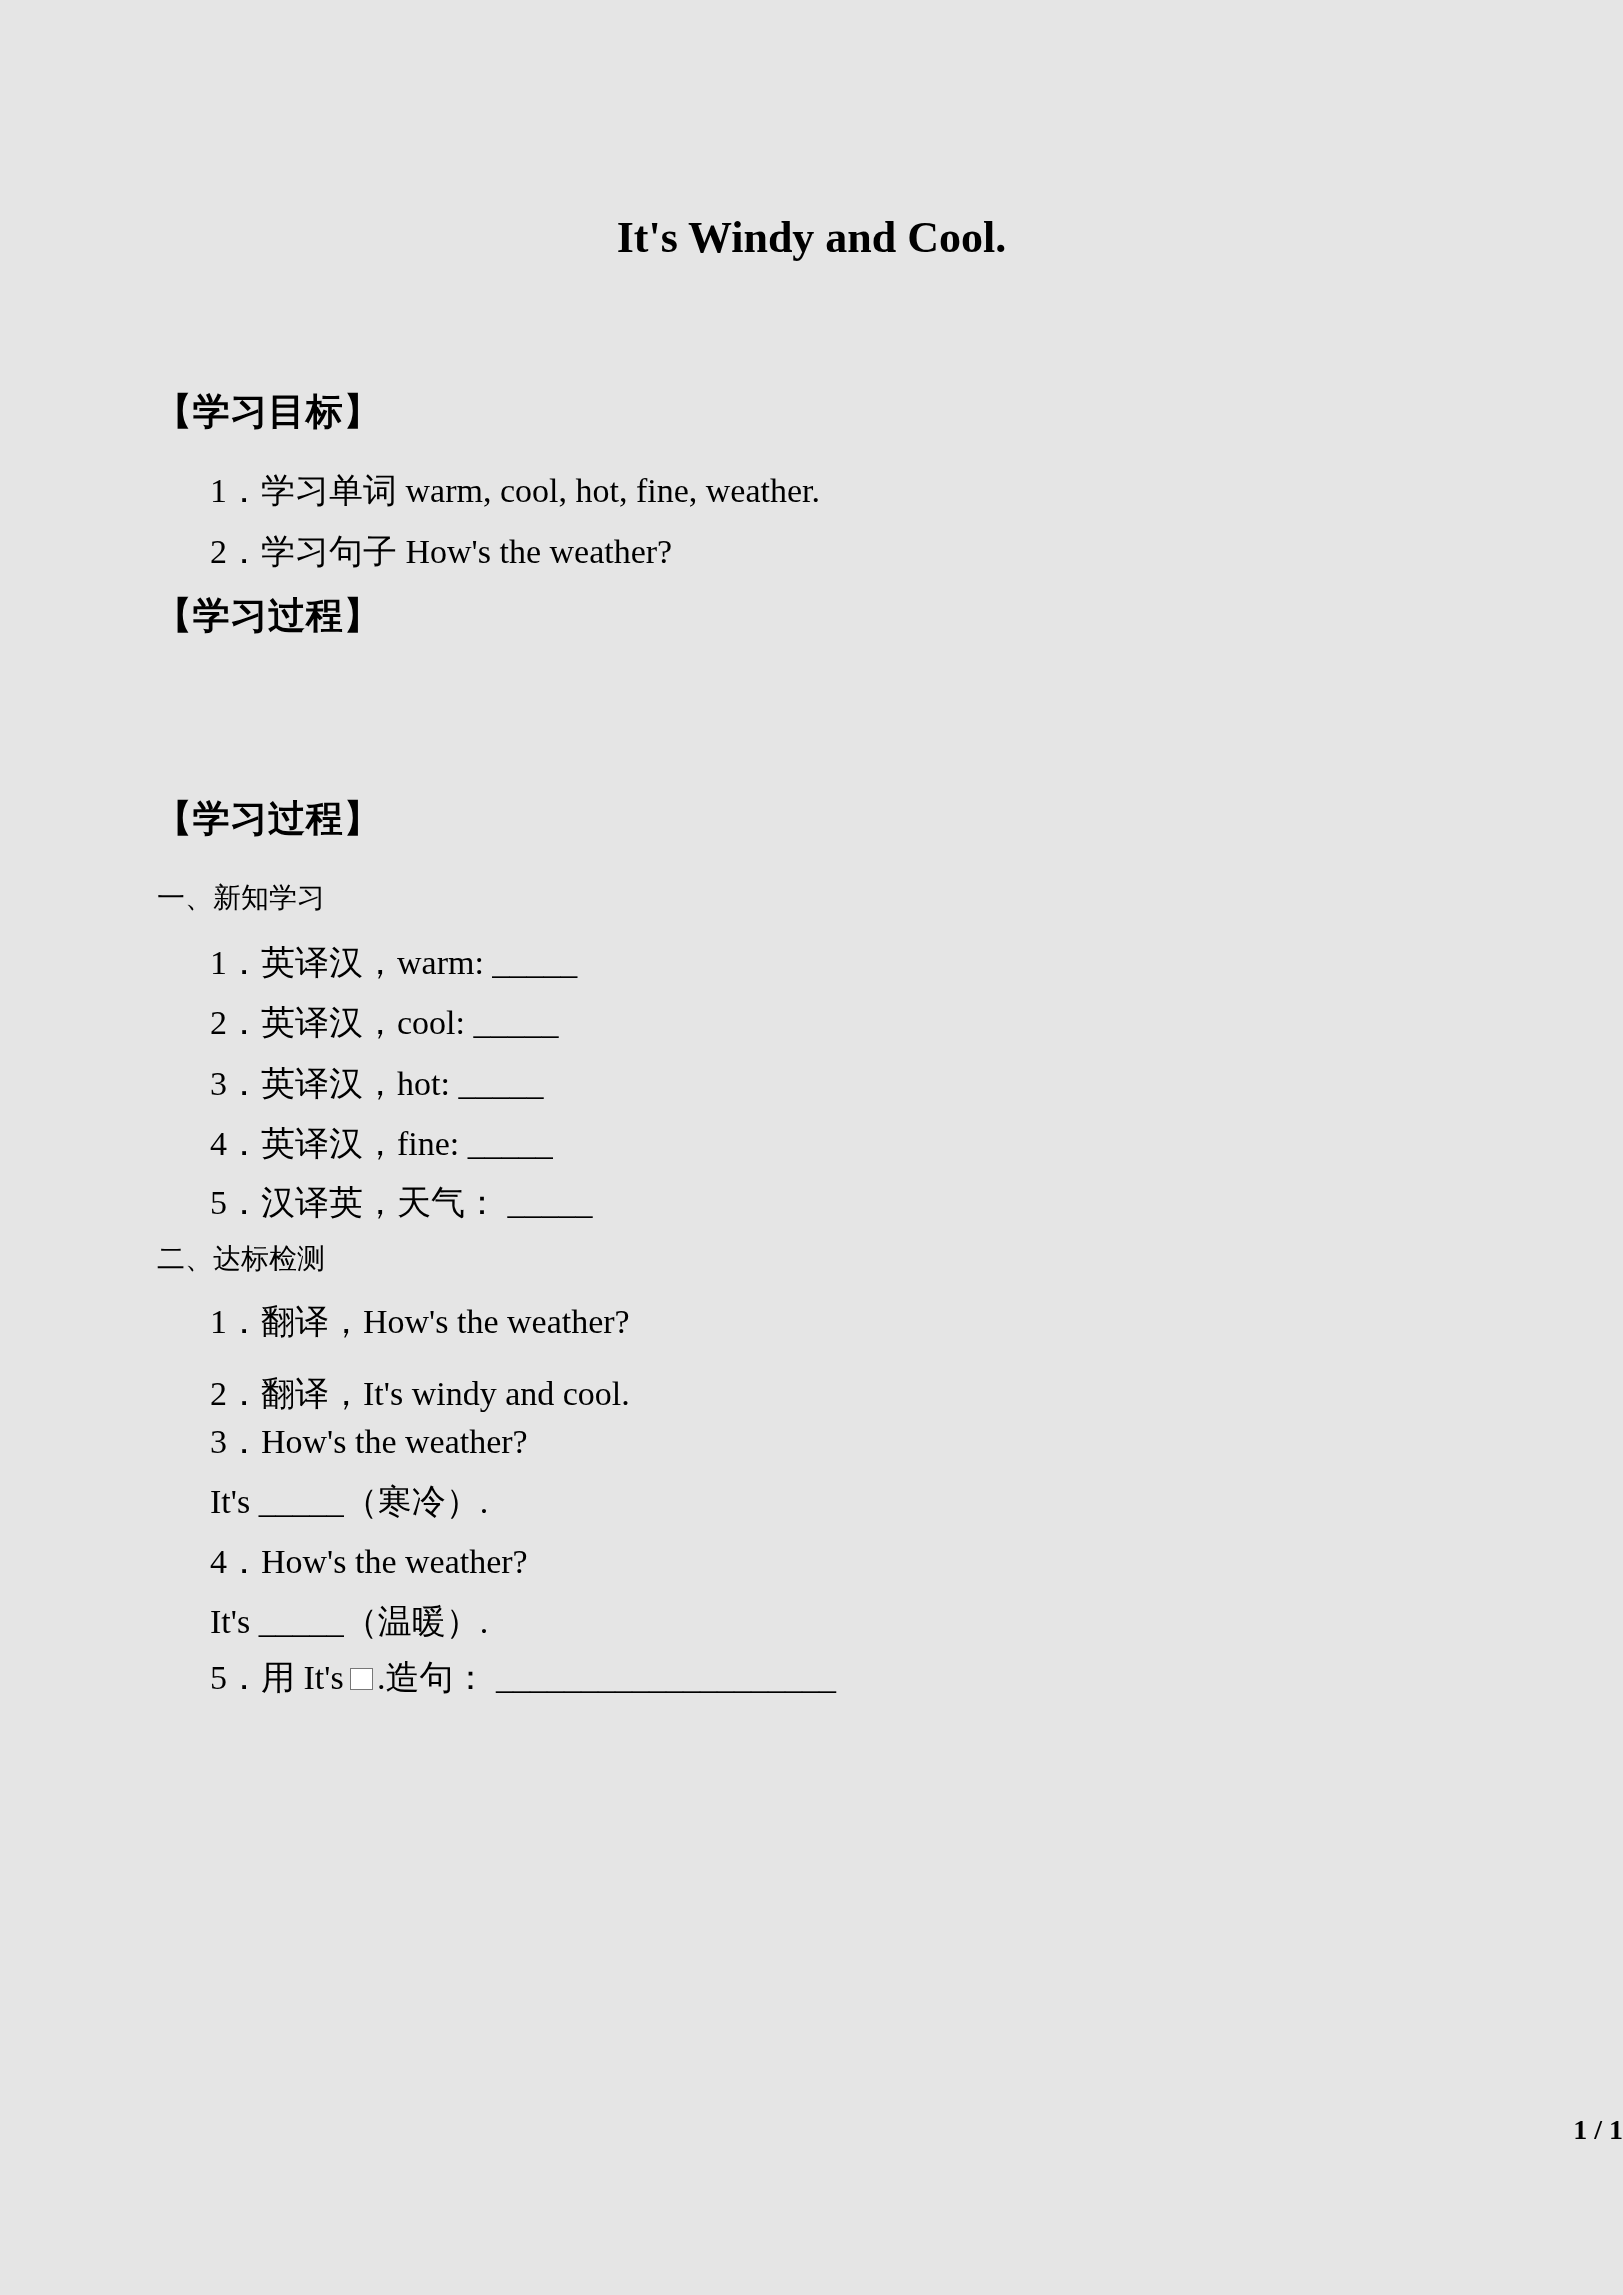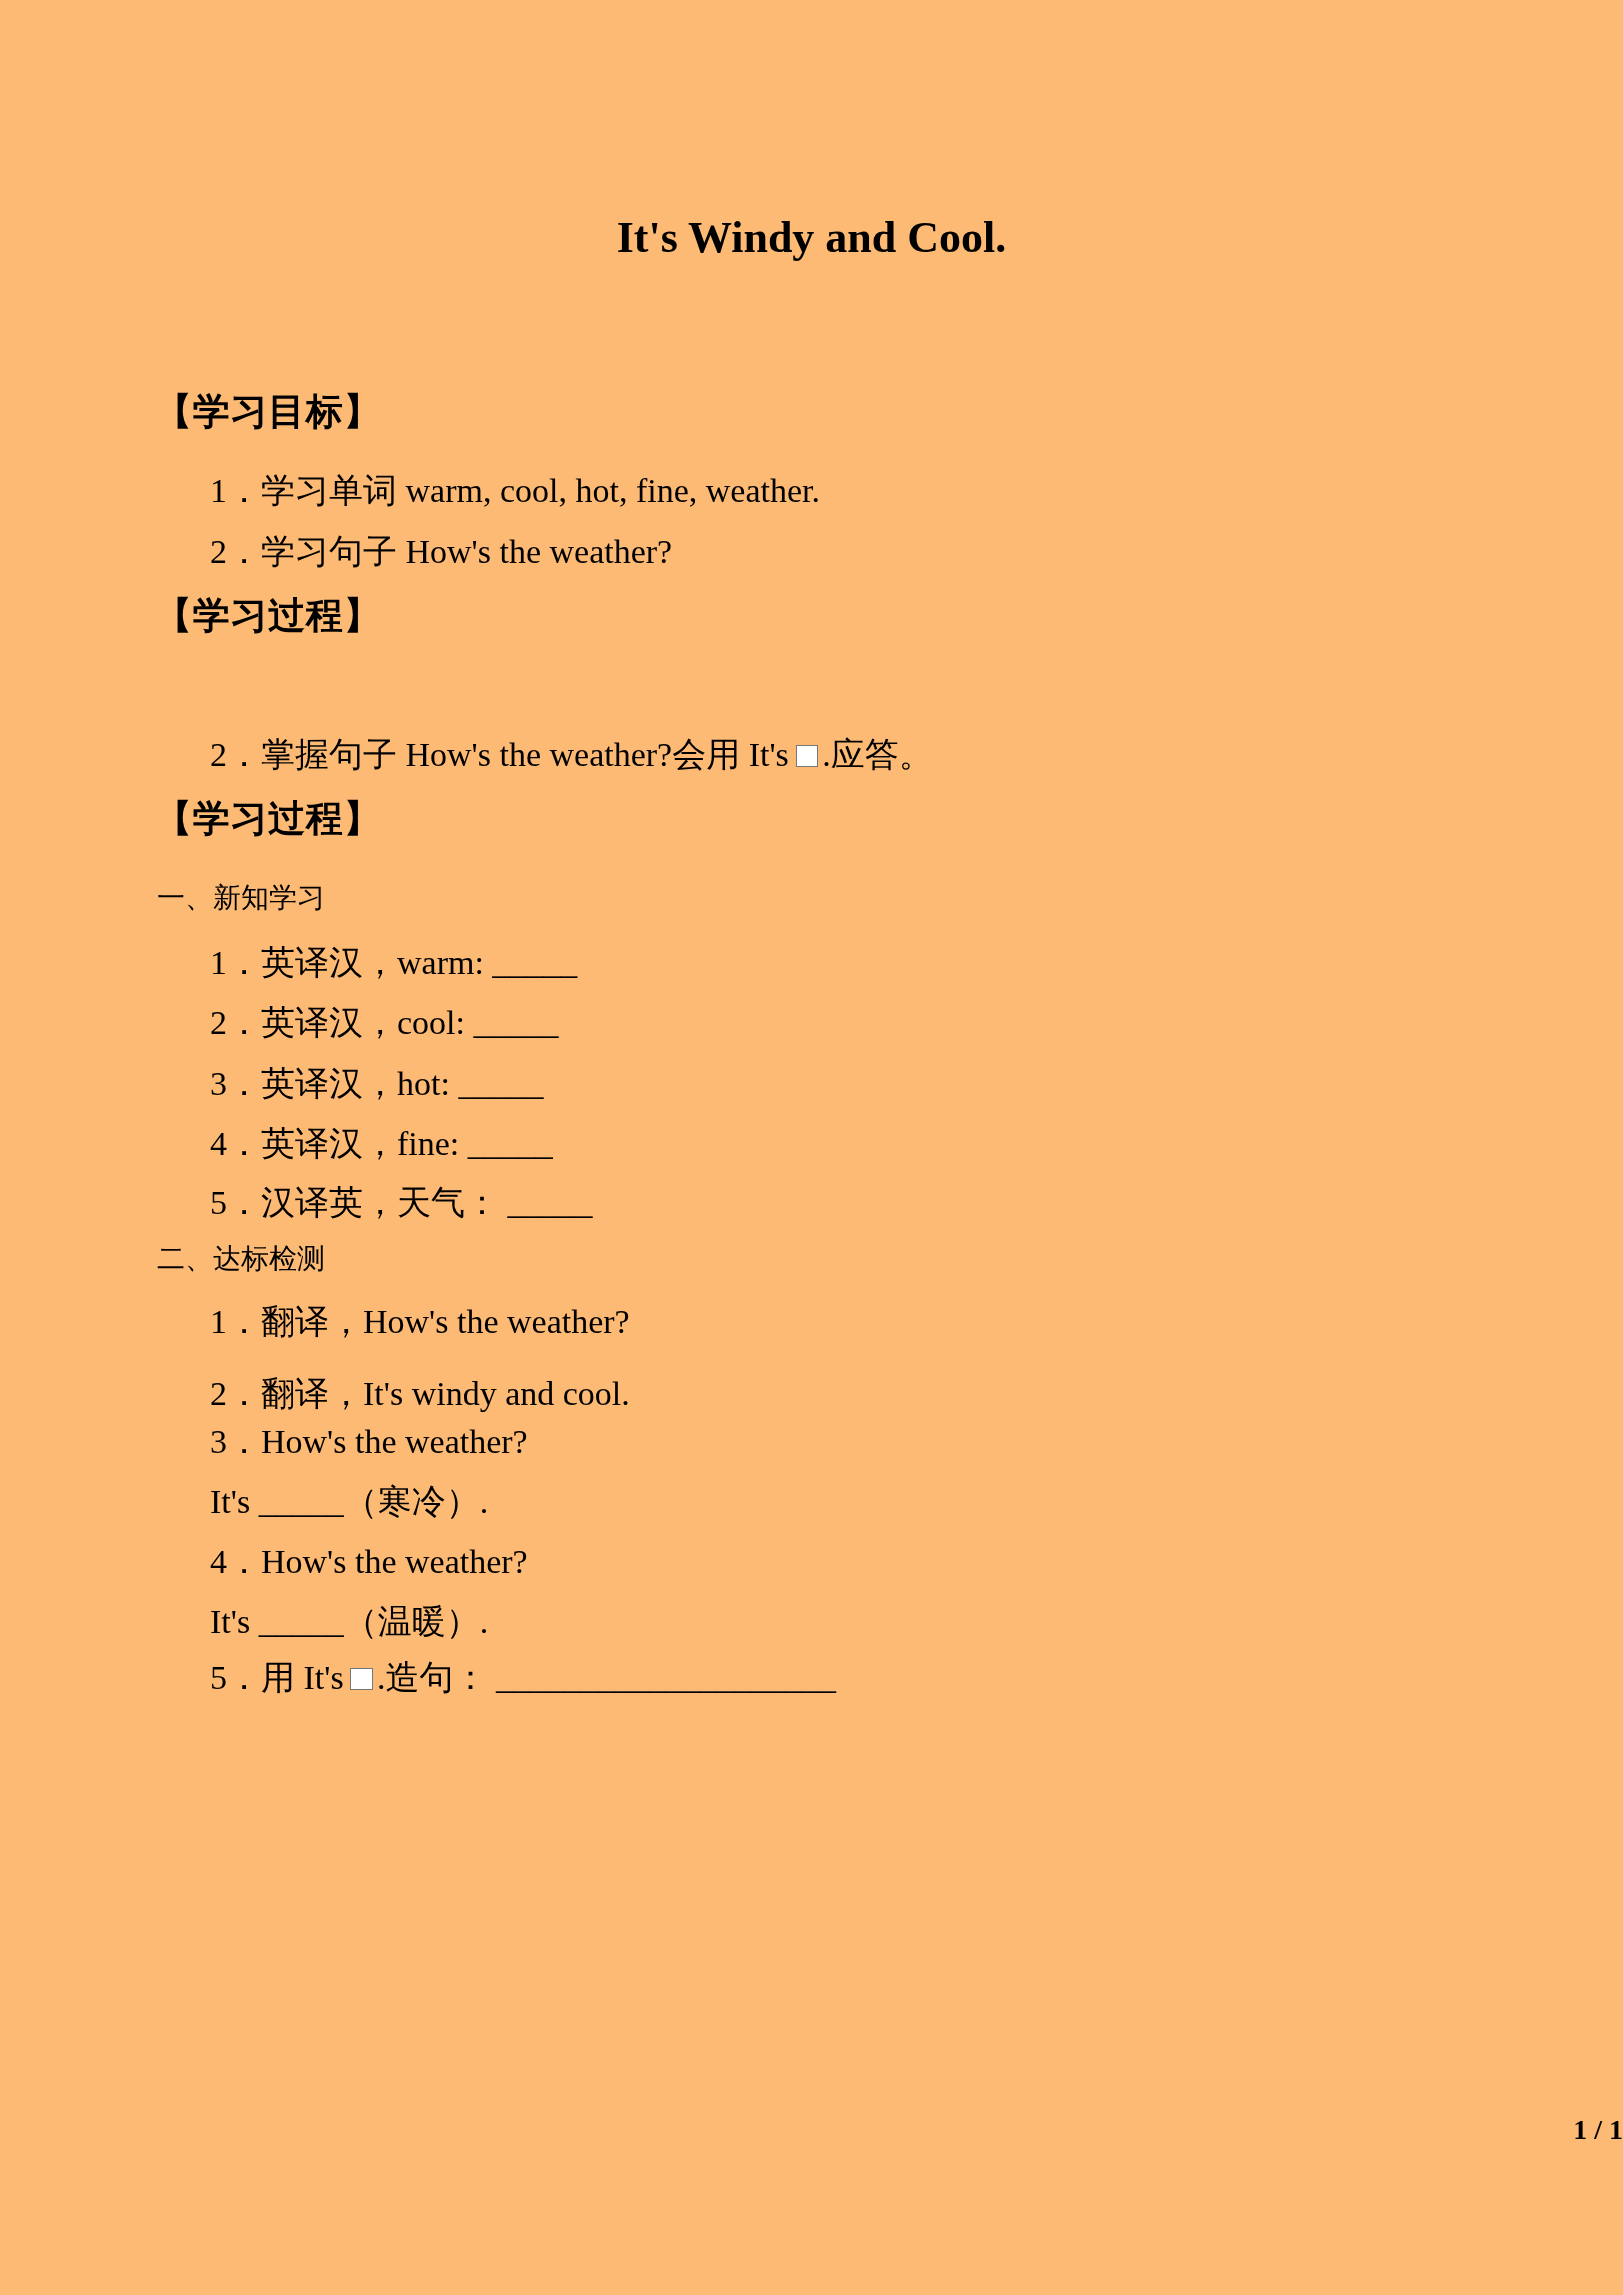--- a/index.html
+++ b/index.html
@@ -4,21 +4,21 @@
 <style>
   html, body {
     margin: 0;
     padding: 0;
     background: #ffffff;
   }
   .page {
     position: relative;
     width: 1623px;
     height: 2295px;
-    background: #fdba74;
+    background: #e5e5e5;
     color: #000000;
     font-family: "Liberation Serif", "DejaVu Serif", serif;
     overflow: hidden;
   }
   .line {
     position: absolute;
     white-space: pre;
     line-height: 1;
     font-size: 34px;
     color: #000000;
@@ -65,21 +65,20 @@
 
 <div class="page">
 
   <div class="line title" style="top:216px;">It's Windy and Cool.</div>
 
   <div class="line heading" style="top:393px; left:155px;">【学习目标】</div>
   <div class="line item" style="top:474px; left:210px;">1．学习单词 warm, cool, hot, fine, weather.</div>
   <div class="line item" style="top:535px; left:210px;">2．学习句子 How's the weather?</div>
 
   <div class="line heading" style="top:597px; left:155px;">【学习过程】</div>
-  <div class="line item" style="top:738px; left:210px;"><span>2．掌握句子 How's the weather?会用 It's</span><span class="ph-box"></span><span>.应答。</span></div>
 
   <div class="line heading" style="top:800px; left:155px;">【学习过程】</div>
 
   <div class="line part-label" style="top:884px; left:149px;">一、新知学习</div>
   <div class="line item" style="top:946px; left:210px;">1．英译汉，warm: _____</div>
   <div class="line item" style="top:1006px; left:210px;">2．英译汉，cool: _____</div>
   <div class="line item" style="top:1067px; left:210px;">3．英译汉，hot: _____</div>
   <div class="line item" style="top:1127px; left:210px;">4．英译汉，fine: _____</div>
   <div class="line item" style="top:1186px; left:210px;">5．汉译英，天气： _____</div>
 

